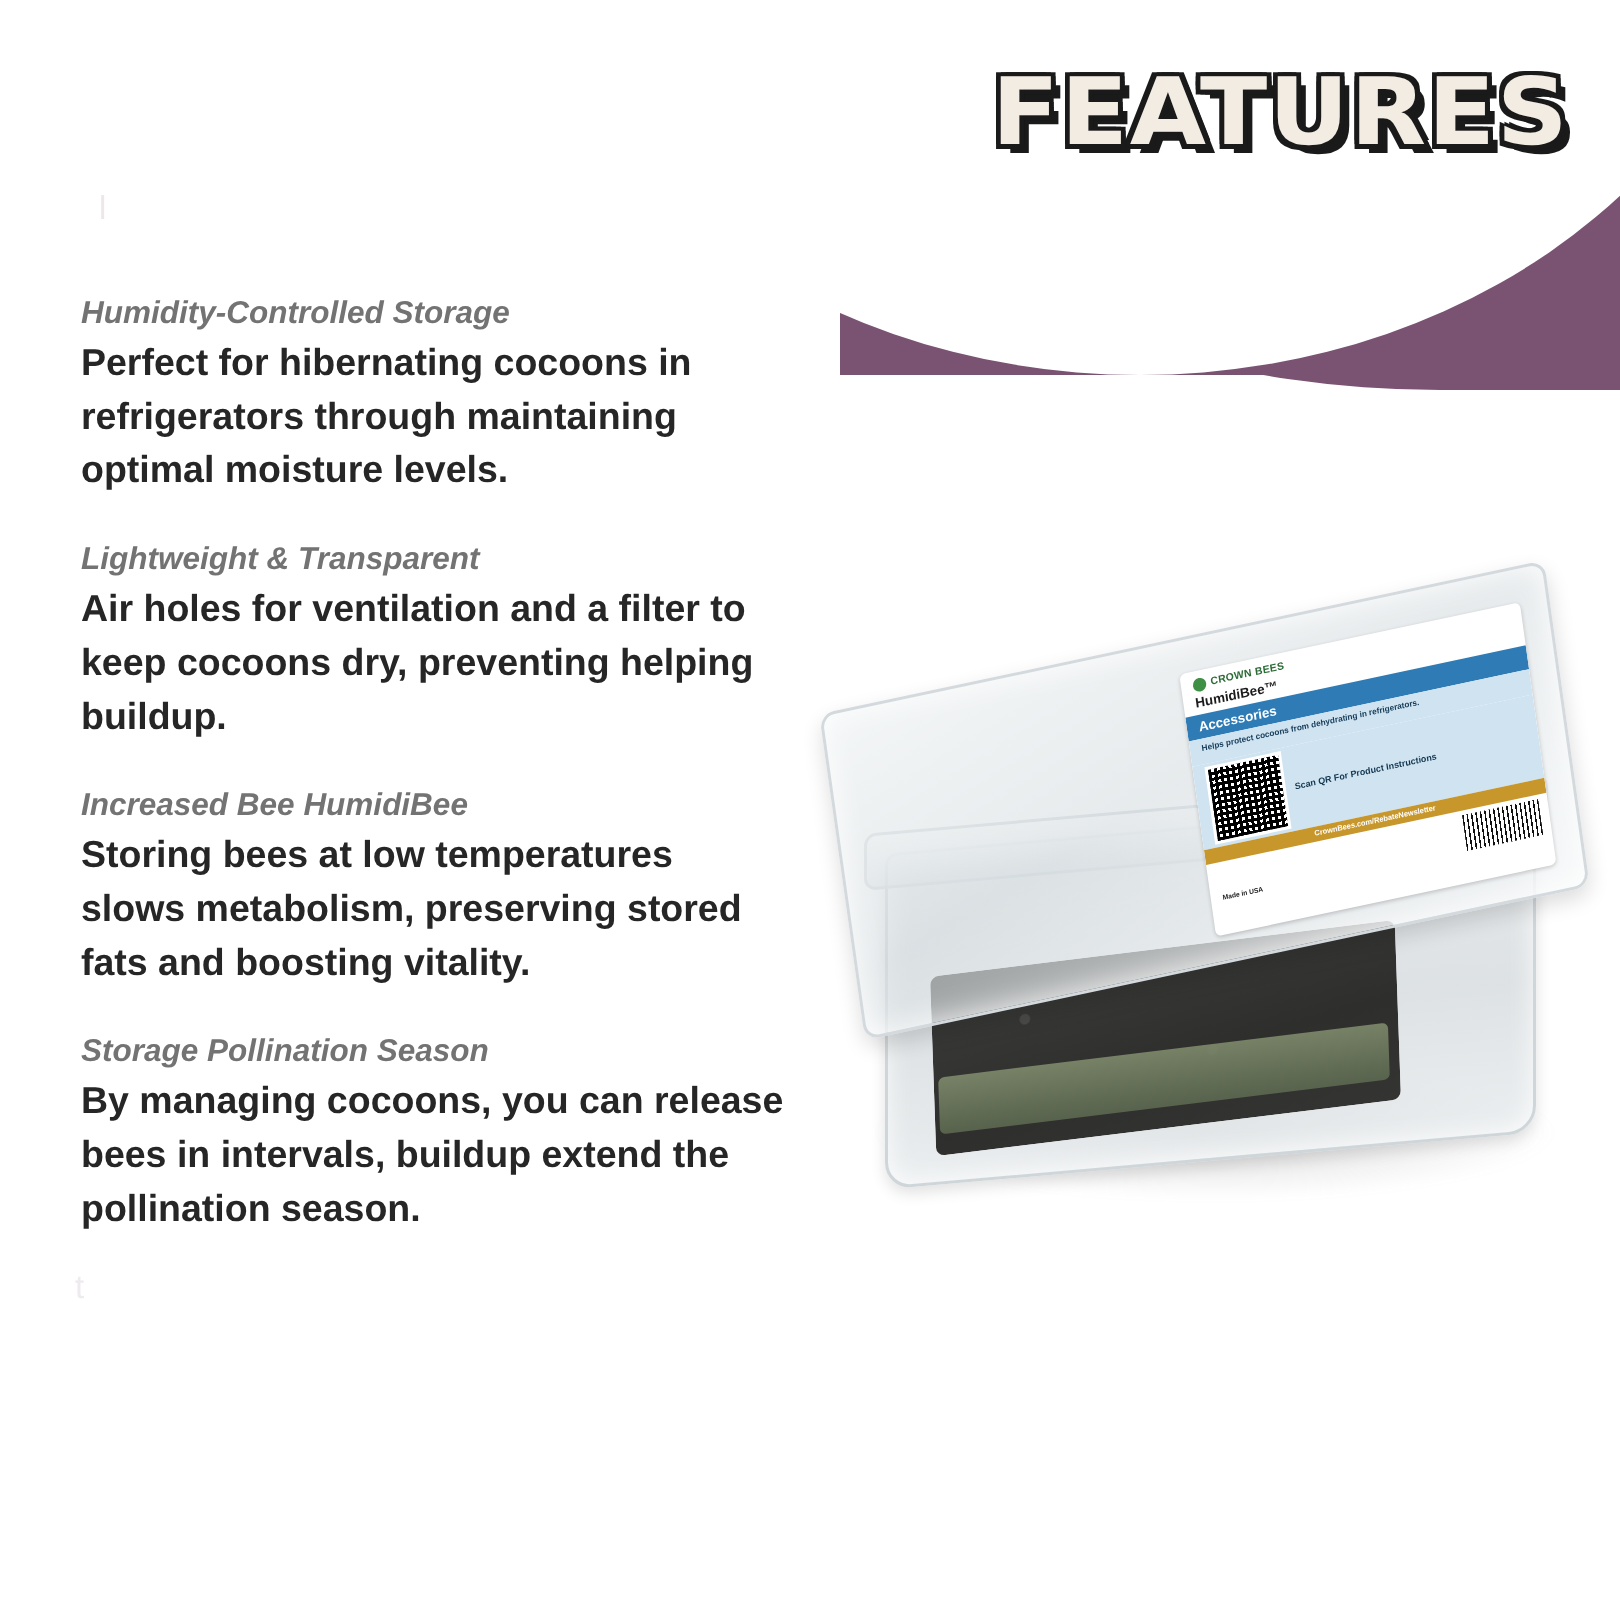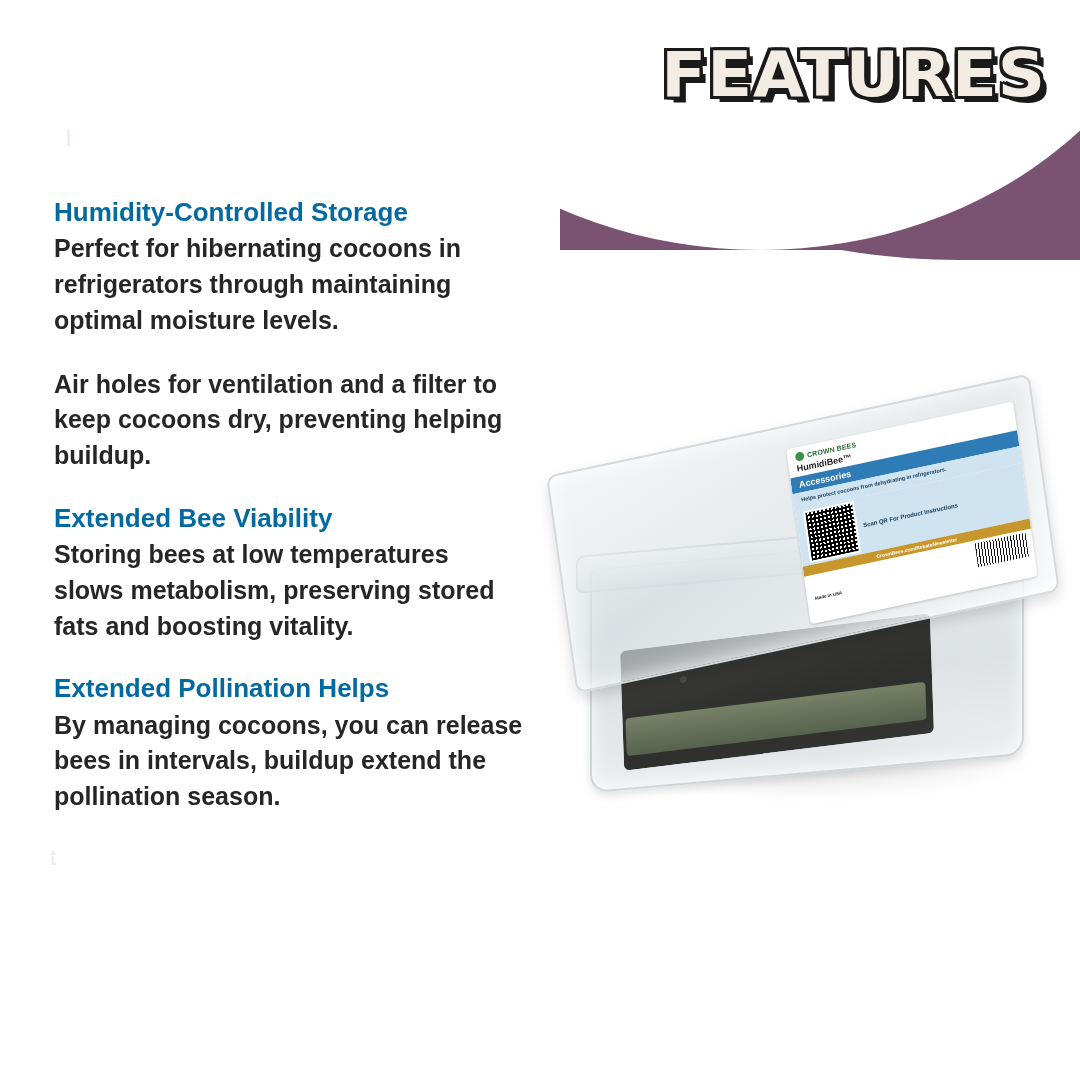--- a/index.html
+++ b/index.html
@@ -70,25 +70,26 @@
   
   .features {
     position: absolute;
     left: 54px;
     top: 196px;
     width: 470px;
     z-index: 5;
   }
   .feature-block { margin-bottom: 28px; }
   .feature-title {
-    font-size: 26px;
-    font-weight: bold;
-    color: #0369a1;
+    font-size: 21px;
+    font-weight: bold;
+    color: #737373;
     line-height: 1.28;
     margin-bottom: 2px;
+    font-style: italic;
   }
   .feature-body {
     font-size: 25px;
     color: #262626;
     line-height: 1.43;
     font-weight: 700;
   }
 
   
   .stray-mark {
@@ -286,28 +287,29 @@
 
 <div class="stray-mark stray-1">l</div>
 <div class="stray-mark stray-2">t</div>
 
 <div class="features">
   <div class="feature-block">
     <div class="feature-title">Humidity-Controlled Storage</div>
     <div class="feature-body">Perfect for hibernating cocoons in refrigerators through maintaining optimal moisture levels.</div>
   </div>
   <div class="feature-block">
+    <div class="feature-title">Lightweight &amp; Transparent</div>
     <div class="feature-body">Air holes for ventilation and a filter to keep cocoons dry, preventing helping buildup.</div>
   </div>
   <div class="feature-block">
-    <div class="feature-title">Extended Bee Viability</div>
+    <div class="feature-title">Increased Bee HumidiBee</div>
     <div class="feature-body">Storing bees at low temperatures slows metabolism, preserving stored fats and boosting vitality.</div>
   </div>
   <div class="feature-block">
-    <div class="feature-title">Extended Pollination Helps</div>
+    <div class="feature-title">Storage Pollination Season</div>
     <div class="feature-body">By managing cocoons, you can release bees in intervals, buildup extend the pollination season.</div>
   </div>
 </div>
 
 <div class="product">
   <div class="shadow-blob"></div>
   <div class="tub"></div>
   <div class="sponge"></div>
   <div class="sponge-green"></div>
   <div class="tub-rim"></div>

